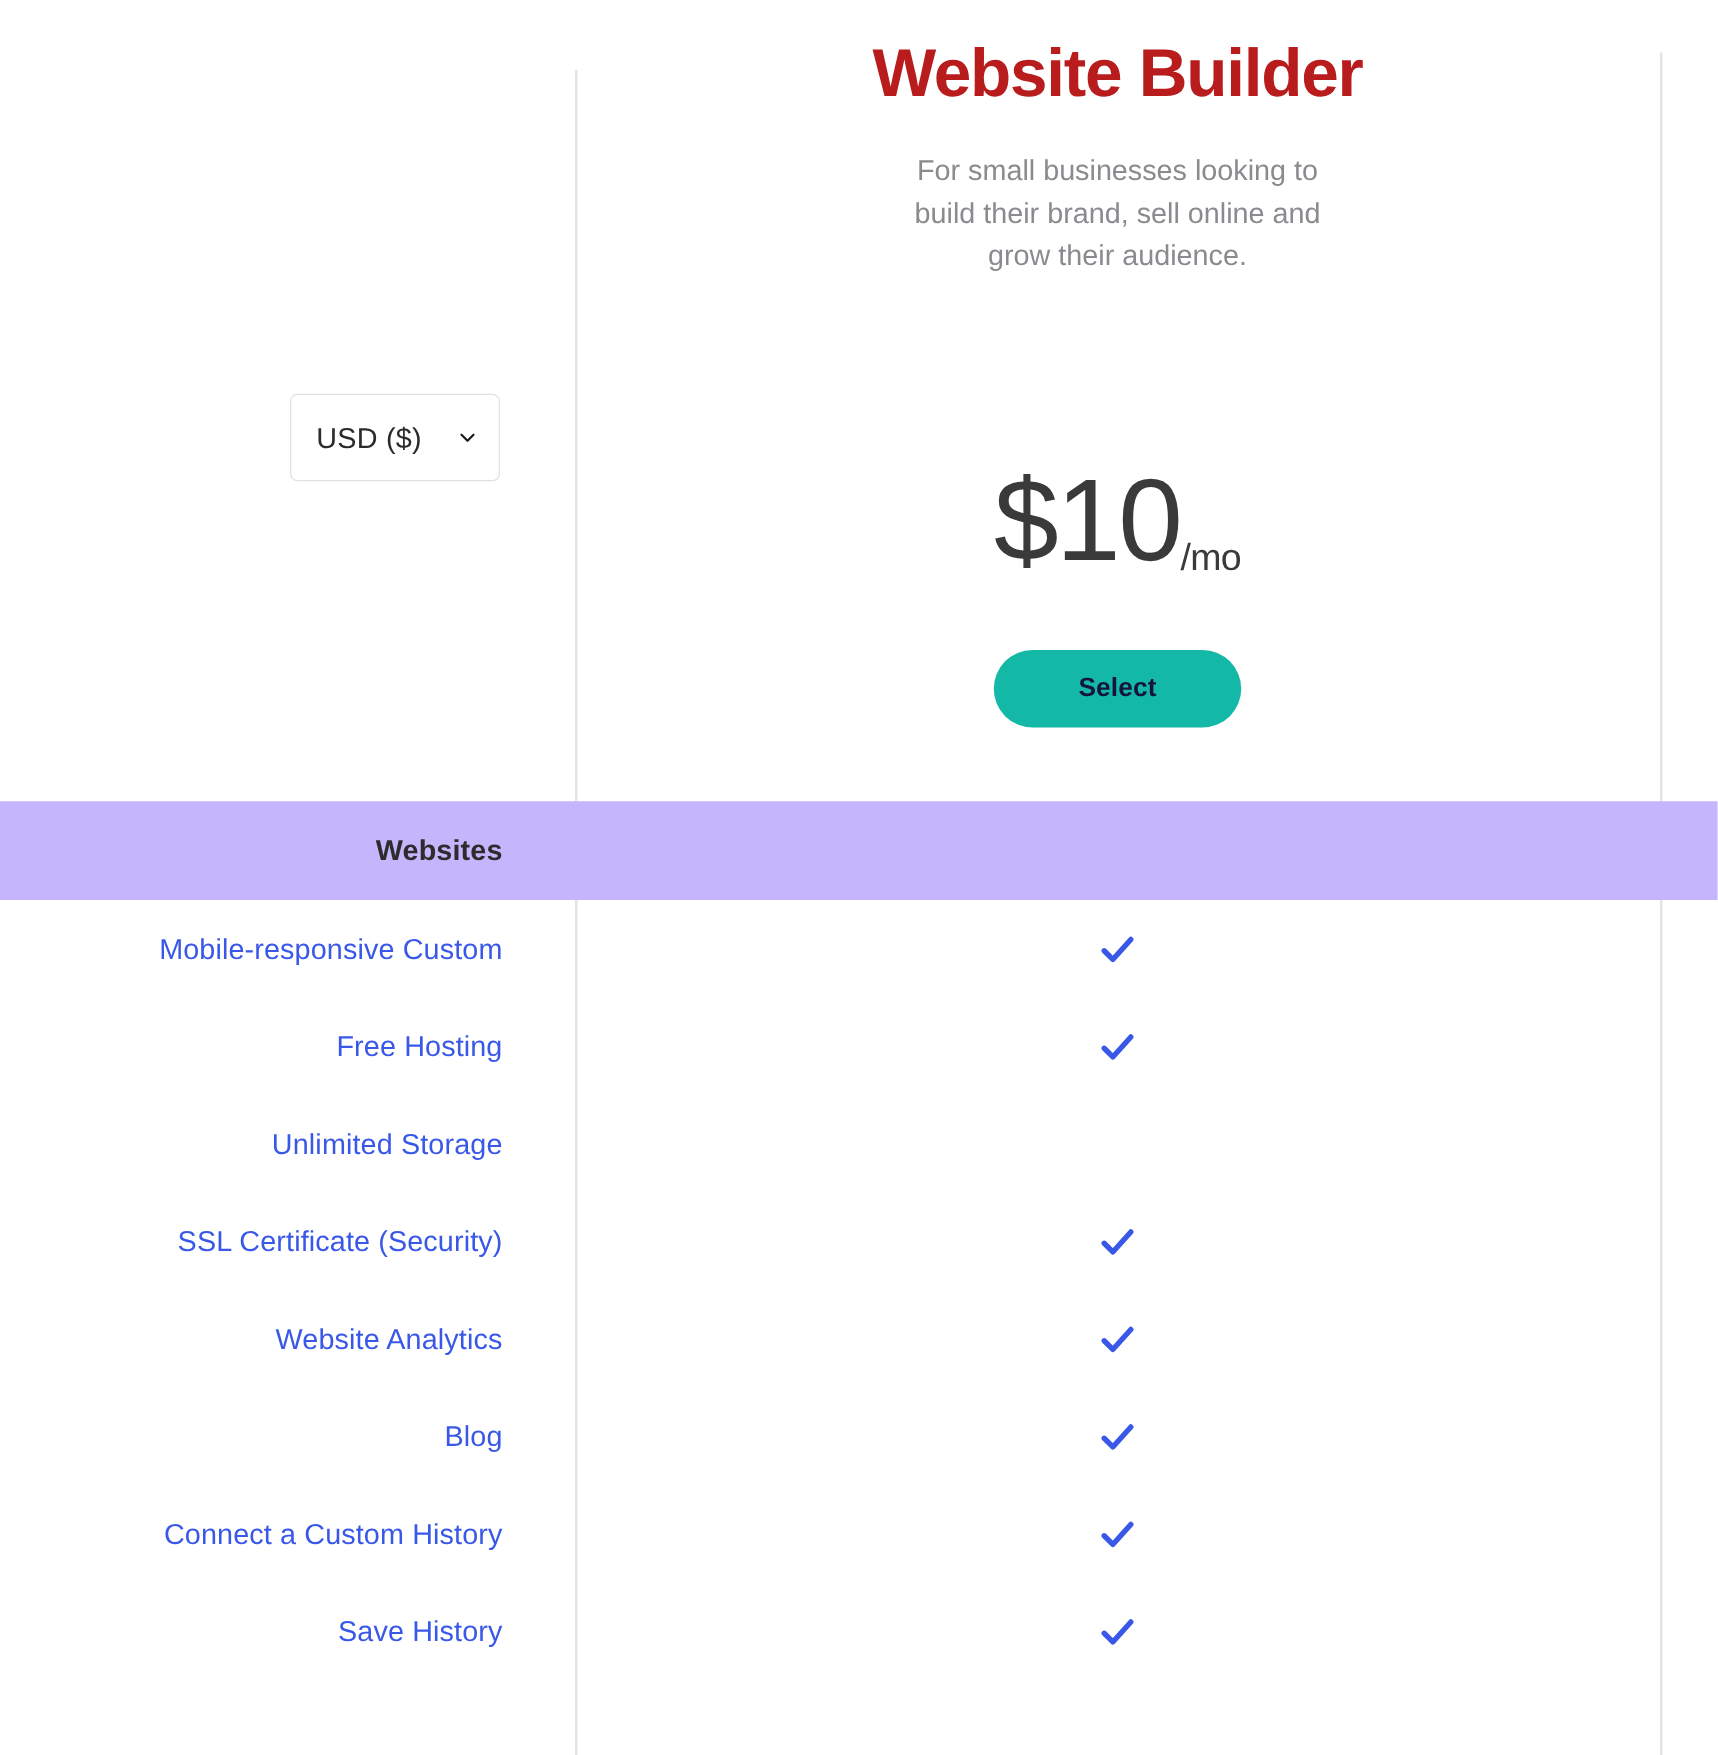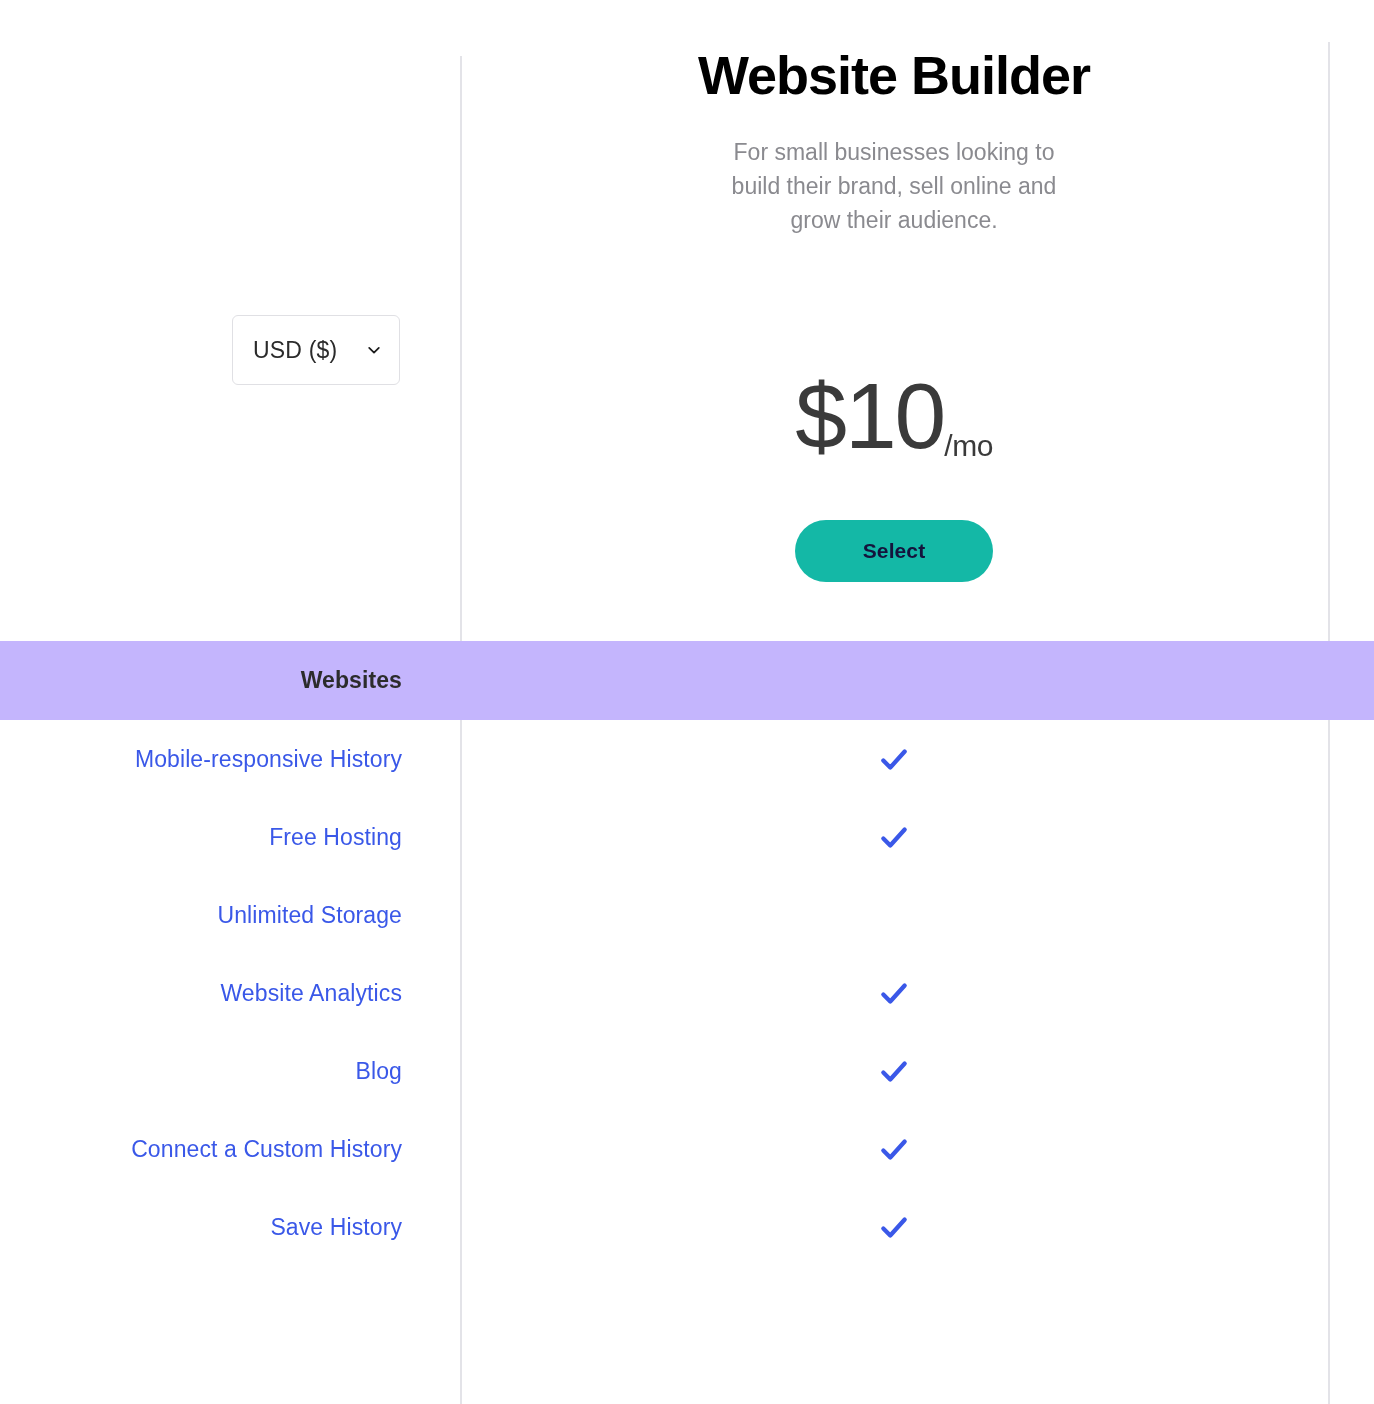--- a/index.html
+++ b/index.html
@@ -70,25 +70,25 @@
   .chev {
     width: 14px;
     height: 14px;
     display: inline-block;
   }
   .chev svg { display: block; }
 
   
   .plan-title {
     margin: 0;
-    padding-top: 44px;
+    padding-top: 28px;
     font-size: 54px;
     font-weight: bold;
     letter-spacing: -1px;
-    color: #000000;
+    color: #b91c1c;
     line-height: 1.15;
   }
   .plan-desc {
     margin: 0 auto;
     padding-top: 29px;
     width: 360px;
     font-size: 23px;
     line-height: 34px;
     color: #8a8a8f;
   }
@@ -221,35 +221,41 @@
     <button class="select-btn">Select</button>
   </div>
 </div>
 
 <div class="section-band">
   <div class="band-label">Websites</div>
 </div>
 
 <div class="features" id="feature-rows">
     <div class="feat-row">
-      <div class="feat-name">Mobile-responsive History</div>
+      <div class="feat-name">Mobile-responsive Custom</div>
       <div class="feat-val"><span class="check"><svg viewBox="0 0 24 24" width="32" height="32" aria-hidden="true">
             <path d="M4 13.2 L9.2 18.4 L20 6.4" fill="none" stroke="#3a58e8" stroke-width="3.2" stroke-linecap="round" stroke-linejoin="round"></path>
           </svg></span></div>
     </div>
     <div class="feat-row">
       <div class="feat-name">Free Hosting</div>
       <div class="feat-val"><span class="check"><svg viewBox="0 0 24 24" width="32" height="32" aria-hidden="true">
             <path d="M4 13.2 L9.2 18.4 L20 6.4" fill="none" stroke="#3a58e8" stroke-width="3.2" stroke-linecap="round" stroke-linejoin="round"></path>
           </svg></span></div>
     </div>
     <div class="feat-row">
       <div class="feat-name">Unlimited Storage</div>
     </div>
     <div class="feat-row">
+      <div class="feat-name">SSL Certificate (Security)</div>
+      <div class="feat-val"><span class="check"><svg viewBox="0 0 24 24" width="32" height="32" aria-hidden="true">
+            <path d="M4 13.2 L9.2 18.4 L20 6.4" fill="none" stroke="#3a58e8" stroke-width="3.2" stroke-linecap="round" stroke-linejoin="round"></path>
+          </svg></span></div>
+    </div>
+    <div class="feat-row">
       <div class="feat-name">Website Analytics</div>
       <div class="feat-val"><span class="check"><svg viewBox="0 0 24 24" width="32" height="32" aria-hidden="true">
             <path d="M4 13.2 L9.2 18.4 L20 6.4" fill="none" stroke="#3a58e8" stroke-width="3.2" stroke-linecap="round" stroke-linejoin="round"></path>
           </svg></span></div>
     </div>
     <div class="feat-row">
       <div class="feat-name">Blog</div>
       <div class="feat-val"><span class="check"><svg viewBox="0 0 24 24" width="32" height="32" aria-hidden="true">
             <path d="M4 13.2 L9.2 18.4 L20 6.4" fill="none" stroke="#3a58e8" stroke-width="3.2" stroke-linecap="round" stroke-linejoin="round"></path>
           </svg></span></div>

